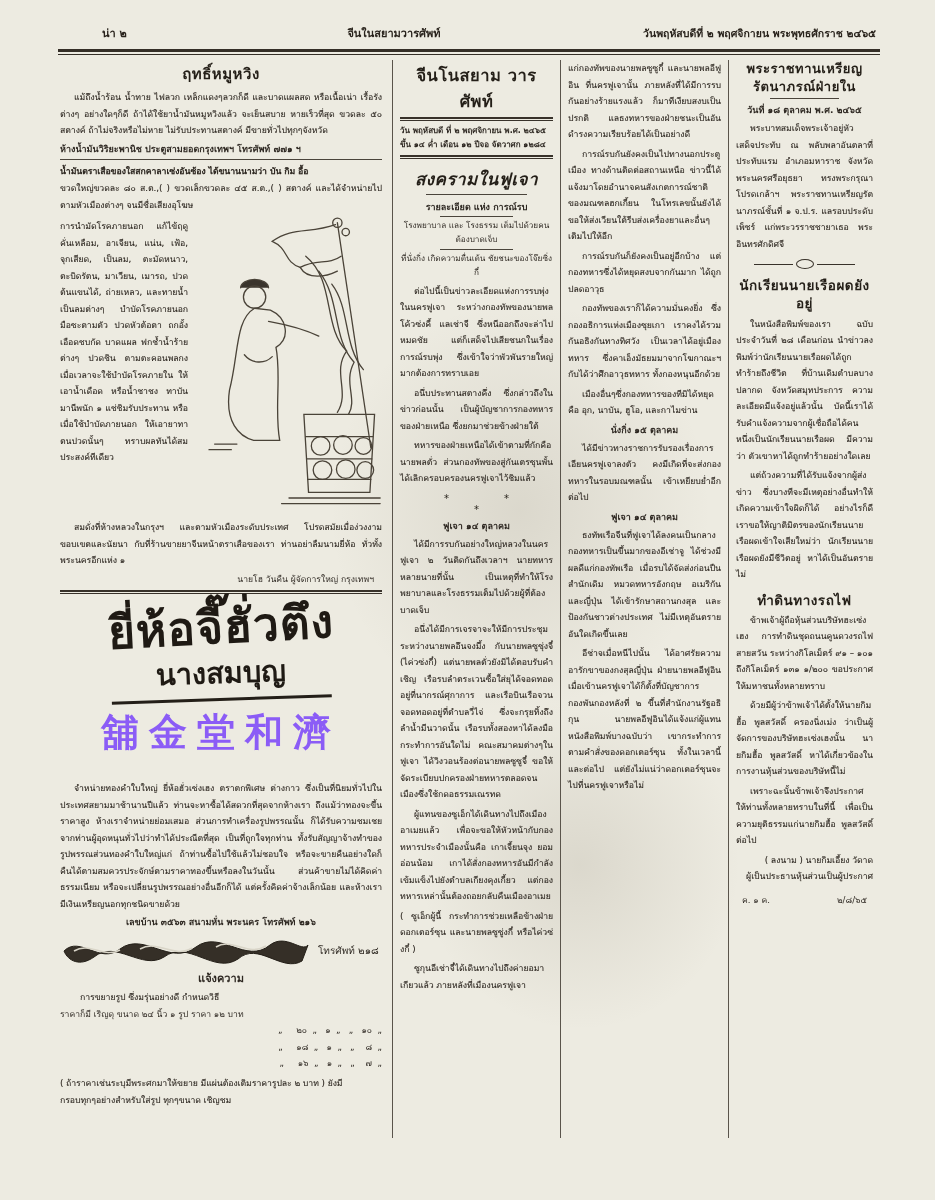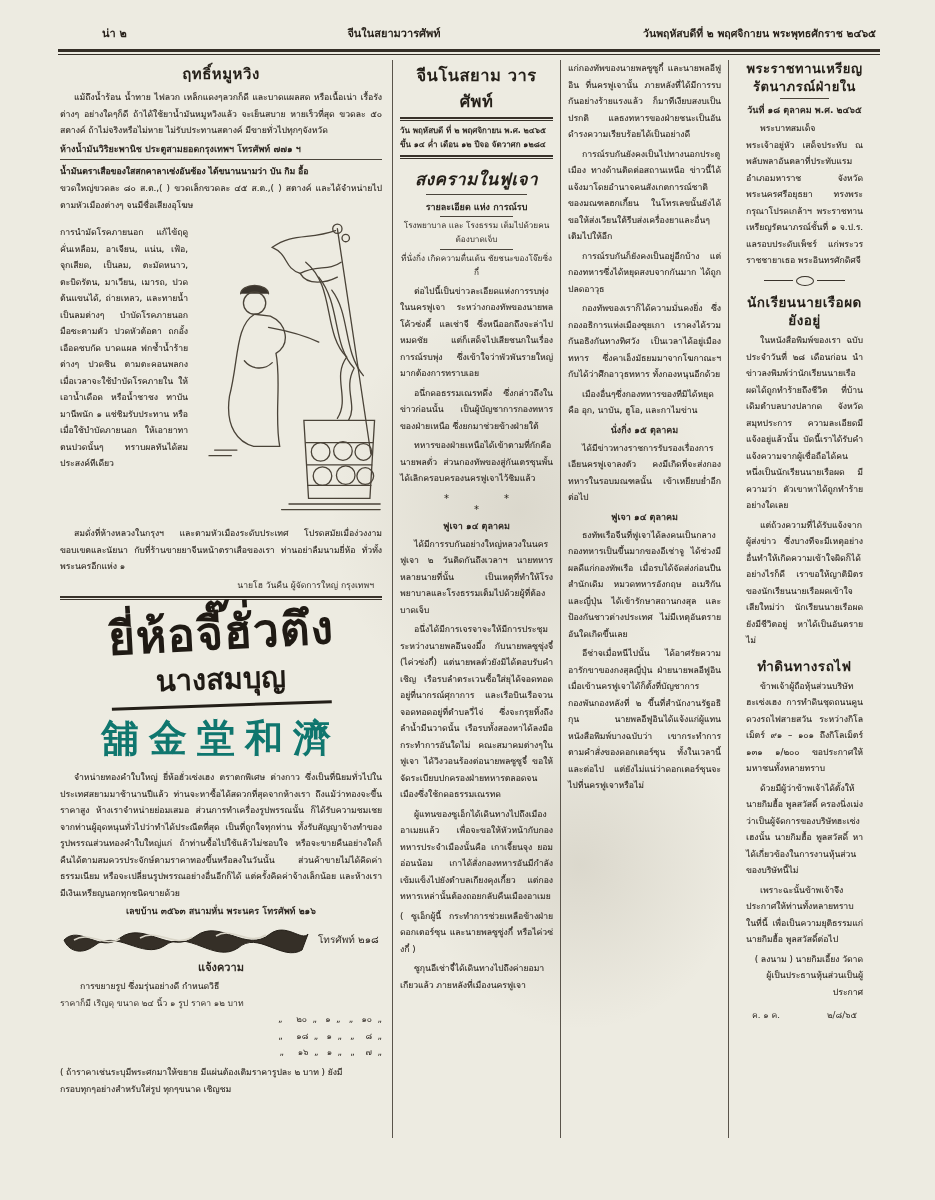--- a/index.html
+++ b/index.html
@@ -25,44 +25,44 @@
   .hdr .nm{flex:1;text-align:center;}
   .hdr .dt{width:330px;text-align:right;font-size:10.5px;}
   .rule2{border-top:3px solid #352f27;border-bottom:1px solid #352f27;height:2px;}
   .rule1{border-top:1px solid #4a443b;height:0;margin:3px 0;}
   .rule1b{border-top:2px solid #38322a;border-bottom:1px solid #38322a;height:1px;margin:3px 0;}
   .cols{display:flex;margin-top:5px;height:1078px;}
   .col{overflow:hidden;box-sizing:border-box;}
   .c1{width:334px;padding:2px 10px 0 2px;}
   .c2{width:168px;border-left:1px solid #5a544b;padding:0 7px;}
   .c3{width:168px;border-left:1px solid #5a544b;padding:0 7px;}
-  .c4{flex:1;border-left:1px solid #5a544b;padding:0 17px;}
+  .c4{flex:1;border-left:1px solid #5a544b;padding:0 7px;}
   .bt{font-size:8.6px;line-height:1.92;text-align:justify;margin:3px 0;
       text-shadow:.2px .2px 0 rgba(46,40,32,.35);}
   .ind{text-indent:14px;}
   .ctr{text-align:right;}
   .h-big{font-family:"DejaVu Serif",serif;font-weight:bold;text-align:center;
          color:#241f18;letter-spacing:.5px;}
   .subhead{font-size:9px;font-weight:bold;text-align:center;margin:5px 0 2px;}
   .smallcap{font-size:8.2px;text-align:center;line-height:1.7;}
   
   .ad1-title{font-size:15px;margin:0 0 2px;}
   .shopline{font-size:9px;font-weight:bold;text-align:left;margin:2px 0;}
-  .sidewrap{display:flex;margin-top:8px;justify-content:space-between;}
+  .sidewrap{display:flex;margin-top:2px;justify-content:space-between;}
   .sidetext{width:128px;}
   .illus{flex:1;text-align:right;}
   .sig{text-align:right;font-size:8.6px;margin:2px 8px 4px 0;}
   .brandT{font-family:"DejaVu Serif",serif;font-weight:bold;font-size:46px;
           line-height:1.02;text-align:center;transform:rotate(-3deg);
           color:#1f1a14;letter-spacing:1px;margin-top:10px;}
   .brandN{font-family:"DejaVu Serif",serif;font-weight:bold;font-size:29px;
           text-align:center;transform:rotate(-2deg);color:#1f1a14;
           margin:0 auto;width:220px;border-bottom:3px solid #241f18;padding-bottom:2px;}
   .brandC{font-weight:bold;font-size:38px;text-align:center;letter-spacing:10px;
-          color:#0f766e;margin:6px 0 5px;}
+          color:#8b5cf6;margin:6px 0 22px;}
   .addr{font-size:9px;font-weight:bold;text-align:center;margin:2px 0 4px;}
   .bannerrow{display:flex;align-items:center;gap:6px;margin:2px 0;}
   .banphone{font-size:10px;white-space:nowrap;}
   .notice{font-size:11px;font-weight:bold;text-align:center;margin:2px 0;}
   .pl{font-size:8.6px;line-height:1.9;white-space:pre;}
   .pl.d{text-align:right;}
   
   .mh-title{font-size:16.5px;margin:2px 0 1px;}
   .mh-dates{font-size:8px;line-height:1.75;font-weight:bold;}
   .war-head{font-size:17px;margin:6px 0 2px;font-style:italic;}
@@ -185,21 +185,21 @@
 
         <div class="h-big war-head">สงครามในฟูเจา</div>
         <div class="rule1" style="margin:2px 26px;"></div>
         <div class="subhead">รายละเอียด แห่ง การณ์รบ</div>
         <div class="rule1" style="margin:2px 40px;"></div>
         <div class="smallcap">โรงพยาบาล และ โรงธรรม เต็มไปด้วยคนต้องบาดเจ็บ</div>
         <div class="rule1" style="margin:2px 40px;"></div>
         <div class="smallcap">ที่นั่งกิ่ง เกิดความตื่นเต้น ชัยชนะของโจ๊ยซิ่งกี๋</div>
 
         <p class="bt ind">ต่อไปนี้เป็นข่าวละเอียดแห่งการรบพุ่งในนครฟูเจา ระหว่างกองทัพของนายพลโค้วซ่งคี้ แลเช่าจี ซึ่งหนีออกถึงจะล่าไปหมดชัย แต่ก็เสด็จไปเสียชนกในเรื่องการณ์รบพุ่ง ซึ่งเข้าใจว่าพัวพันรายใหญ่ มากต้องการทราบเอย</p>
-        <p class="bt ind">อนึ่กดอธรรมเณรทดึ่ง ซึ่งกล่าวถึงในข่าวก่อนนั้น เป็นผู้บัญชาการกองทหารของฝ่ายเหนือ ซึ่งยกมาช่วยข้างฝ่ายใต้</p>
+        <p class="bt ind">อนึ่บประทานสตางคึ่ง ซึ่งกล่าวถึงในข่าวก่อนนั้น เป็นผู้บัญชาการกองทหารของฝ่ายเหนือ ซึ่งยกมาช่วยข้างฝ่ายใต้</p>
         <p class="bt ind">ทหารของฝ่ายเหนือได้เข้าตามที่กักคือนายพลตั่ว ส่วนกองทัพของสู่กันเตรซุนพั้น ได้เลิกครอบครองนครฟูเจาไว้ชิมแล้ว</p>
 
         <div class="stars">*  *  *</div>
         <div class="dateline">ฟูเจา  ๑๔  ตุลาคม</div>
 
         <p class="bt ind">ได้มีการรบกันอย่างใหญ่หลวงในนครฟูเจา ๒ วันติดกันถึงเวลาฯ นายทหารหลายนายที่นั้น เป็นเหตุที่ทำให้โรงพยาบาลและโรงธรรมเต็มไปด้วยผู้ที่ต้องบาดเจ็บ</p>
         <p class="bt ind">อนึ่งได้มีการเจรจาจะให้มีการประชุมระหว่างนายพลอึนจงมึ้ง กับนายพลซูซุ่งจี๋ (ไค่วซ่งกี๋) แต่นายพลตั่วยังมิได้ตอบรับคำเชิญ เรือรบลำตระเวนซื้อใส่ยุได้จอดทอดอยู่ที่นากรณ์ศุกาการ และเรือบินเรือจวนจอดทอดอยู่ที่ตำบลวี่ไจ่ ซึ่งจะกรุยทิ้งถึงลำน้ำมีนวาดนั้น เรือรบทั้งสองหาได้ลงมือกระทำการอันใดไม่ คณะสมาคมต่างๆในฟูเจา ได้วิงวอนร้องต่อนายพลซูซูจี๋ ขอให้จัดระเบียบปกครองฝ่ายทหารตลอดจนเมืองซึ่งใช้กดอธรรมเณรทด</p>
         <p class="bt ind">ผู้แทนของซูเอ็กได้เดินทางไปถึงเมืองอาเมยแล้ว เพื่อจะขอให้หัวหน้ากับกองทหารประจำเมืองนั้นคือ เกาเจี้ยนจุง ยอมอ่อนน้อม เกาได้สั่งกองทหารอันมีกำลังเข้มแข็งไปยังตำบลเกียงคุงเกี้ยว แต่กองทหารเหล่านั้นต้องถอยกลับคืนเมืองอาเมย</p>
         <p class="bt">( ซูเอ็กผู้นี้ กระทำการช่วยเหลือข้างฝ่ายดอกเตอร์ซุน และนายพลซูซู่งกี๋ หรือไค่วซ่งกี๋ )</p>
         <p class="bt ind">ซูกุนอีเช่าจี๋ได้เดินทางไปถึงค่ายอมาเกียวแล้ว ภายหลังที่เมืองนครฟูเจา</p>

